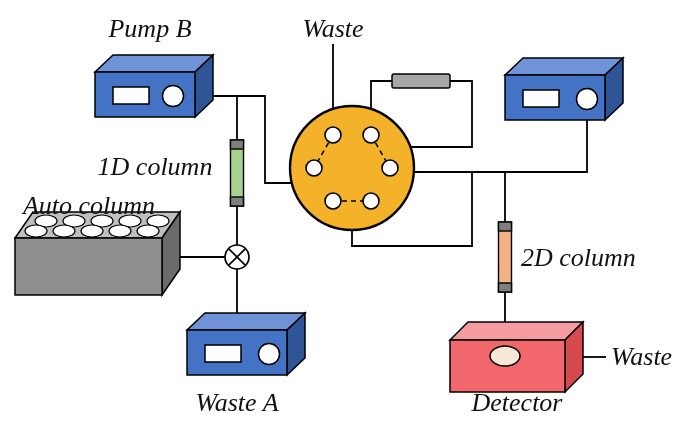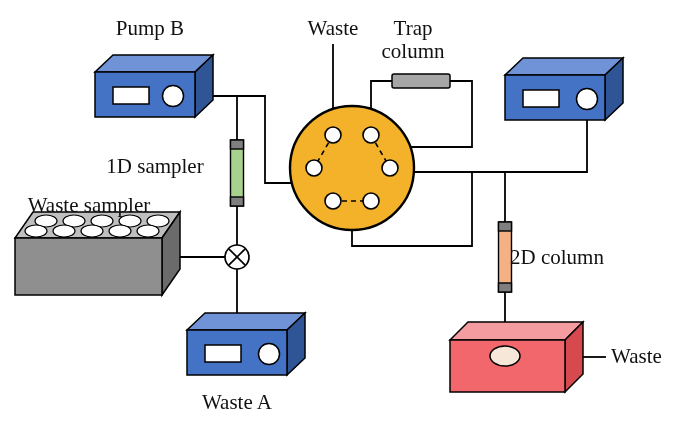--- a/index.html
+++ b/index.html
@@ -1,20 +1,20 @@
 <!DOCTYPE html>
 <html><head>
 <meta charset="utf-8">
 <style>
   html,body{margin:0;padding:0;background:#fff;}
   .canvas{position:relative;width:700px;height:434px;background:#ffffff;overflow:hidden;
           font-family:"Liberation Serif", serif;}
   .diagram-svg{position:absolute;left:0;top:0;}
-  .label{position:absolute;font-size:21px;line-height:23px;color:#111;text-align:center;
-         white-space:normal;}
+  .label{position:absolute;font-size:26px;line-height:23px;color:#111;text-align:center;
+         white-space:normal;font-style:italic;}
   .left-align{text-align:left;}
 </style>
 </head>
 <body>
 
 <div class="canvas">
 
   <svg class="diagram-svg" width="700" height="434" viewBox="0 0 700 434">
 
     <g fill="none" stroke="#000" stroke-width="1.8">
@@ -112,20 +112,20 @@
     <g stroke="#000" stroke-width="1.5">
       <polygon points="450,340 565,340 583,322 468,322" fill="#F59CA0"></polygon>
       <polygon points="565,340 583,322 583,374 565,392" fill="#D6494F"></polygon>
       <rect x="450" y="340" width="115" height="52" fill="#F2676C"></rect>
       <ellipse cx="505" cy="356" rx="15" ry="10" fill="#F6E7D8"></ellipse>
     </g>
   </svg>
 
   <div class="label" style="left:93px;top:17px;width:114px;">Pump B</div>
   <div class="label" style="left:295px;top:17px;width:76px;">Waste</div>
-  <div class="label" style="left:370px;top:17px;width:86px;">Trap column</div>
-  <div class="label" style="left:92px;top:155px;width:126px;">1D sampler</div>
-  <div class="label" style="left:8px;top:194px;width:162px;">Waste sampler</div>
-  <div class="label left-align" style="left:510px;top:246px;width:120px;">2D column</div>
+  <div class="label" style="left:92px;top:155px;width:126px;">1D column</div>
+  <div class="label" style="left:8px;top:194px;width:162px;">Auto column</div>
+  <div class="label left-align" style="left:521px;top:246px;width:120px;">2D column</div>
   <div class="label" style="left:180px;top:391px;width:114px;">Waste A</div>
+  <div class="label" style="left:460px;top:391px;width:114px;">Detector</div>
   <div class="label left-align" style="left:611px;top:345px;width:80px;">Waste</div>
 
 </div>
 
 </body></html>

